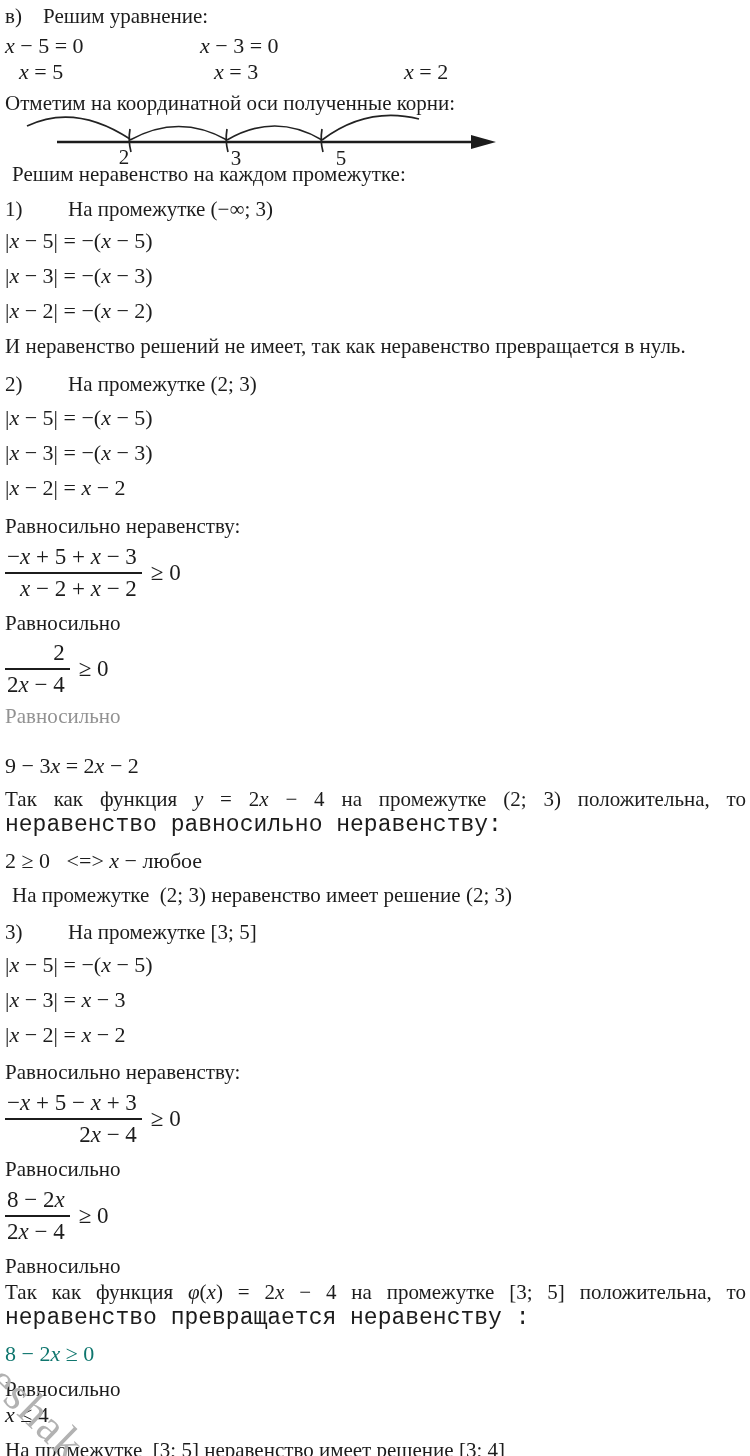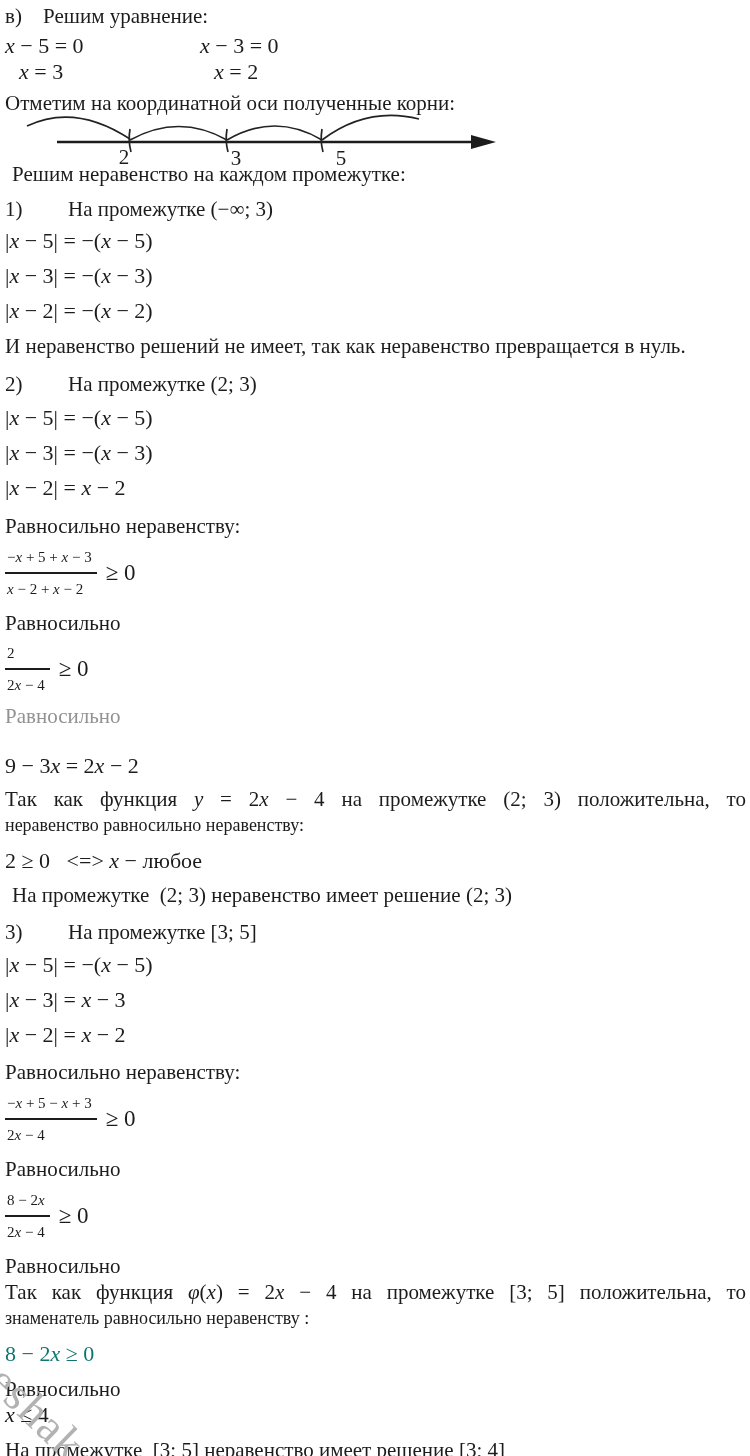--- a/index.html
+++ b/index.html
@@ -20,27 +20,27 @@
   .header { display: flex; }
   .hnum   { width: 63px; flex: 0 0 auto; }
 
   .eqgrid { display: grid; grid-template-columns: 195px 190px auto; }
   .eqgrid.roots > span { padding-left: 14px; }
 
   .gray  { color: #929292; }
   .gray2 { color: #0f766e; }
 
   .fracline { display: flex; align-items: center; }
-  .frac { display: inline-block; text-align: left; font-size: 15px; line-height: 26px; }
+  .frac { display: inline-block; text-align: right; font-size: 23px; line-height: 26px; }
   .fnum { border-bottom: 2px solid #1c1c1c; padding: 0 5px 2px 2px; }
   .fden { padding: 2px 5px 0 2px; }
   .frel { font-size: 23px; margin-left: 9px; }
 
   .just { text-align: justify; text-align-last: justify; font-size: 21px; line-height: 26px; }
-  .pline2 { font-size: 18px; line-height: 26px; white-space: pre-wrap; }
+  .pline2 { font-size: 23px; line-height: 26px; white-space: pre-wrap; font-family: Liberation Mono, monospace; }
 
   .nline { display: block; }
 
   .watermark {
     position: absolute;
     left: 2px; top: 1342px;
     font-size: 46px;
     color: #b2b2b2;
     transform: rotate(44deg);
     transform-origin: left top;
@@ -56,20 +56,21 @@
 
   <div class="t header" style="margin-top:3px">
     <span style="width:38px">в)</span><span>Решим уравнение:</span>
   </div>
 
   <div class="m eqgrid" style="margin-top:4px">
     <span><i>x</i> − 5 = 0</span>
     <span><i>x</i> − 3 = 0</span>
   </div>
   <div class="m eqgrid roots">
+    <span><i>x</i> = 5</span>
     <span><i>x</i> = 3</span>
     <span><i>x</i> = 2</span>
   </div>
 
   <div class="t" style="margin-top:5px">Отметим на координатной оси полученные корни:</div>
 
   <svg class="nline" style="margin-top:-4px" width="520" height="54" viewBox="0 0 520 54">
     <path d="M22,14 Q70,-9 125,27" fill="none" stroke="#222" stroke-width="1.7"></path>
     <path d="M125,28 Q174,1 222,28" fill="none" stroke="#222" stroke-width="1.7"></path>
     <path d="M222,28 Q270,0 317,28" fill="none" stroke="#222" stroke-width="1.7"></path>
@@ -154,21 +155,21 @@
     <div class="frac">
       <div class="fnum">8 − 2<i>x</i></div>
       <div class="fden">2<i>x</i> − 4</div>
     </div>
     <div class="frel">≥ 0</div>
   </div>
 
   <div class="t" style="margin-top:8px">Равносильно</div>
 
   <div class="just" style="margin-top:0px">Так как функция <i>φ</i>(<i>x</i>) = 2<i>x</i> − 4 на промежутке [3; 5] положительна, то</div>
-  <div class="pline2">знаменатель равносильно неравенству :</div>
+  <div class="pline2">неравенство превращается неравенству :</div>
 
   <div class="m gray2" style="margin-top:10px">8 − 2<i>x</i> ≥ 0</div>
   <div class="t" style="margin-top:9px">Равносильно</div>
   <div class="m" style=""><i>x</i> ≤ 4</div>
   <div class="t" style="margin-top:9px">На промежутке  [3; 5] неравенство имеет решение [3; 4]</div>
 
 </div>
 
 <div class="watermark">reshak.ru</div>
 

